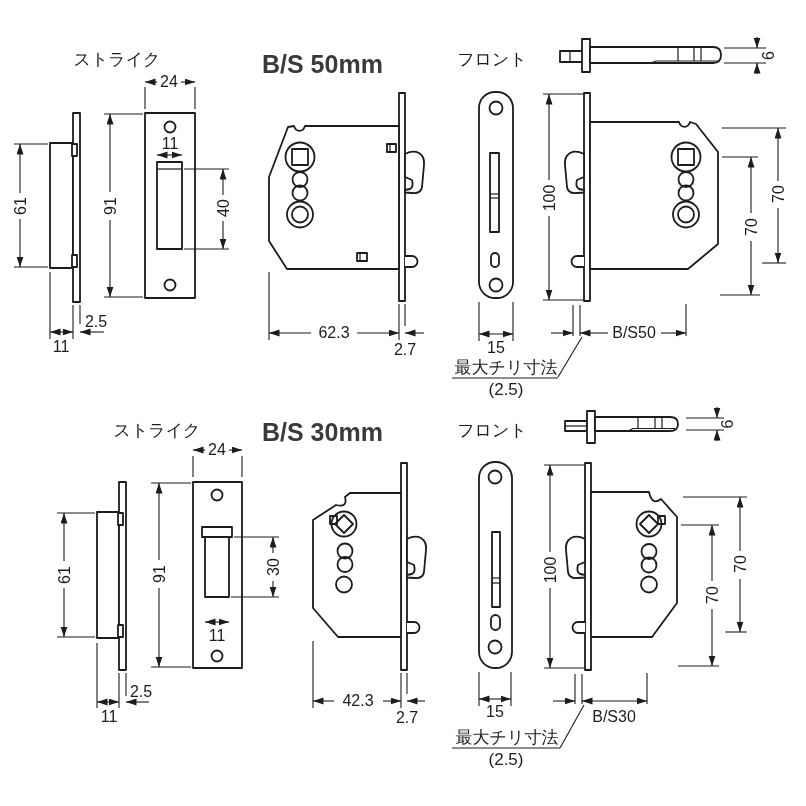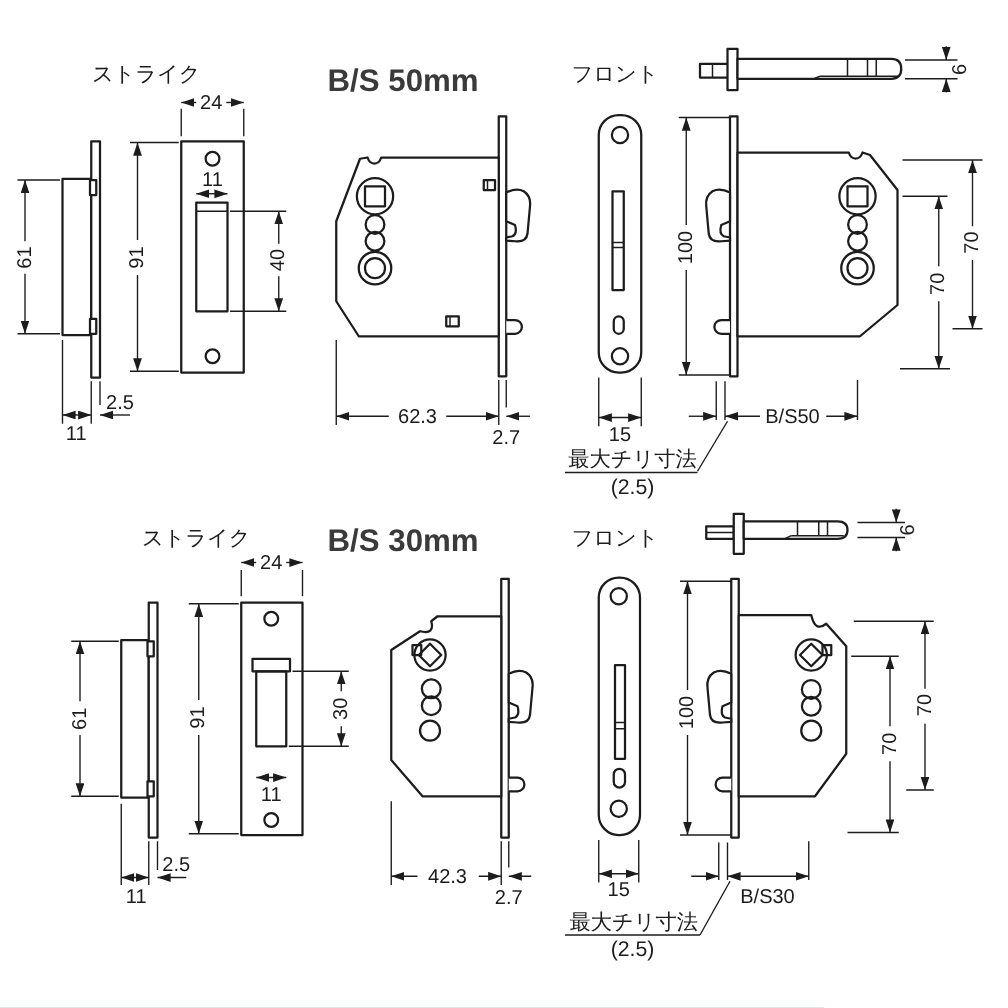--- a/index.html
+++ b/index.html
@@ -1,16 +1,16 @@
 <!DOCTYPE html>
 <html><head>
 <meta charset="utf-8">
 <style>
   html,body { margin:0; padding:0; background:#ffffff; }
-  .stage { width:659px; height:806px; position:relative; background:#0ea5e9; }
+  .stage { width:659px; height:806px; position:relative; background:#8b5cf6; }
   svg { display:block; }
   .obj  { fill:#ffffff; stroke:#1c1c1c; stroke-width:1.8; stroke-linejoin:round; }
   .objn { fill:none;    stroke:#1c1c1c; stroke-width:1.8; stroke-linejoin:round; }
   .thin { fill:none;    stroke:#1c1c1c; stroke-width:1.2; }
   .dim  { fill:none;    stroke:#1c1c1c; stroke-width:1.1; }
   text  { font-family:"Liberation Sans","DejaVu Sans",sans-serif; fill:#1c1c1c; }
   .dimtxt { font-size:16px; text-anchor:middle; }
   .lbl    { font-size:17px; text-anchor:middle; }
   .title  { font-size:25px; font-weight:bold; fill:#3a3a3a; text-anchor:start; }
 </style>

